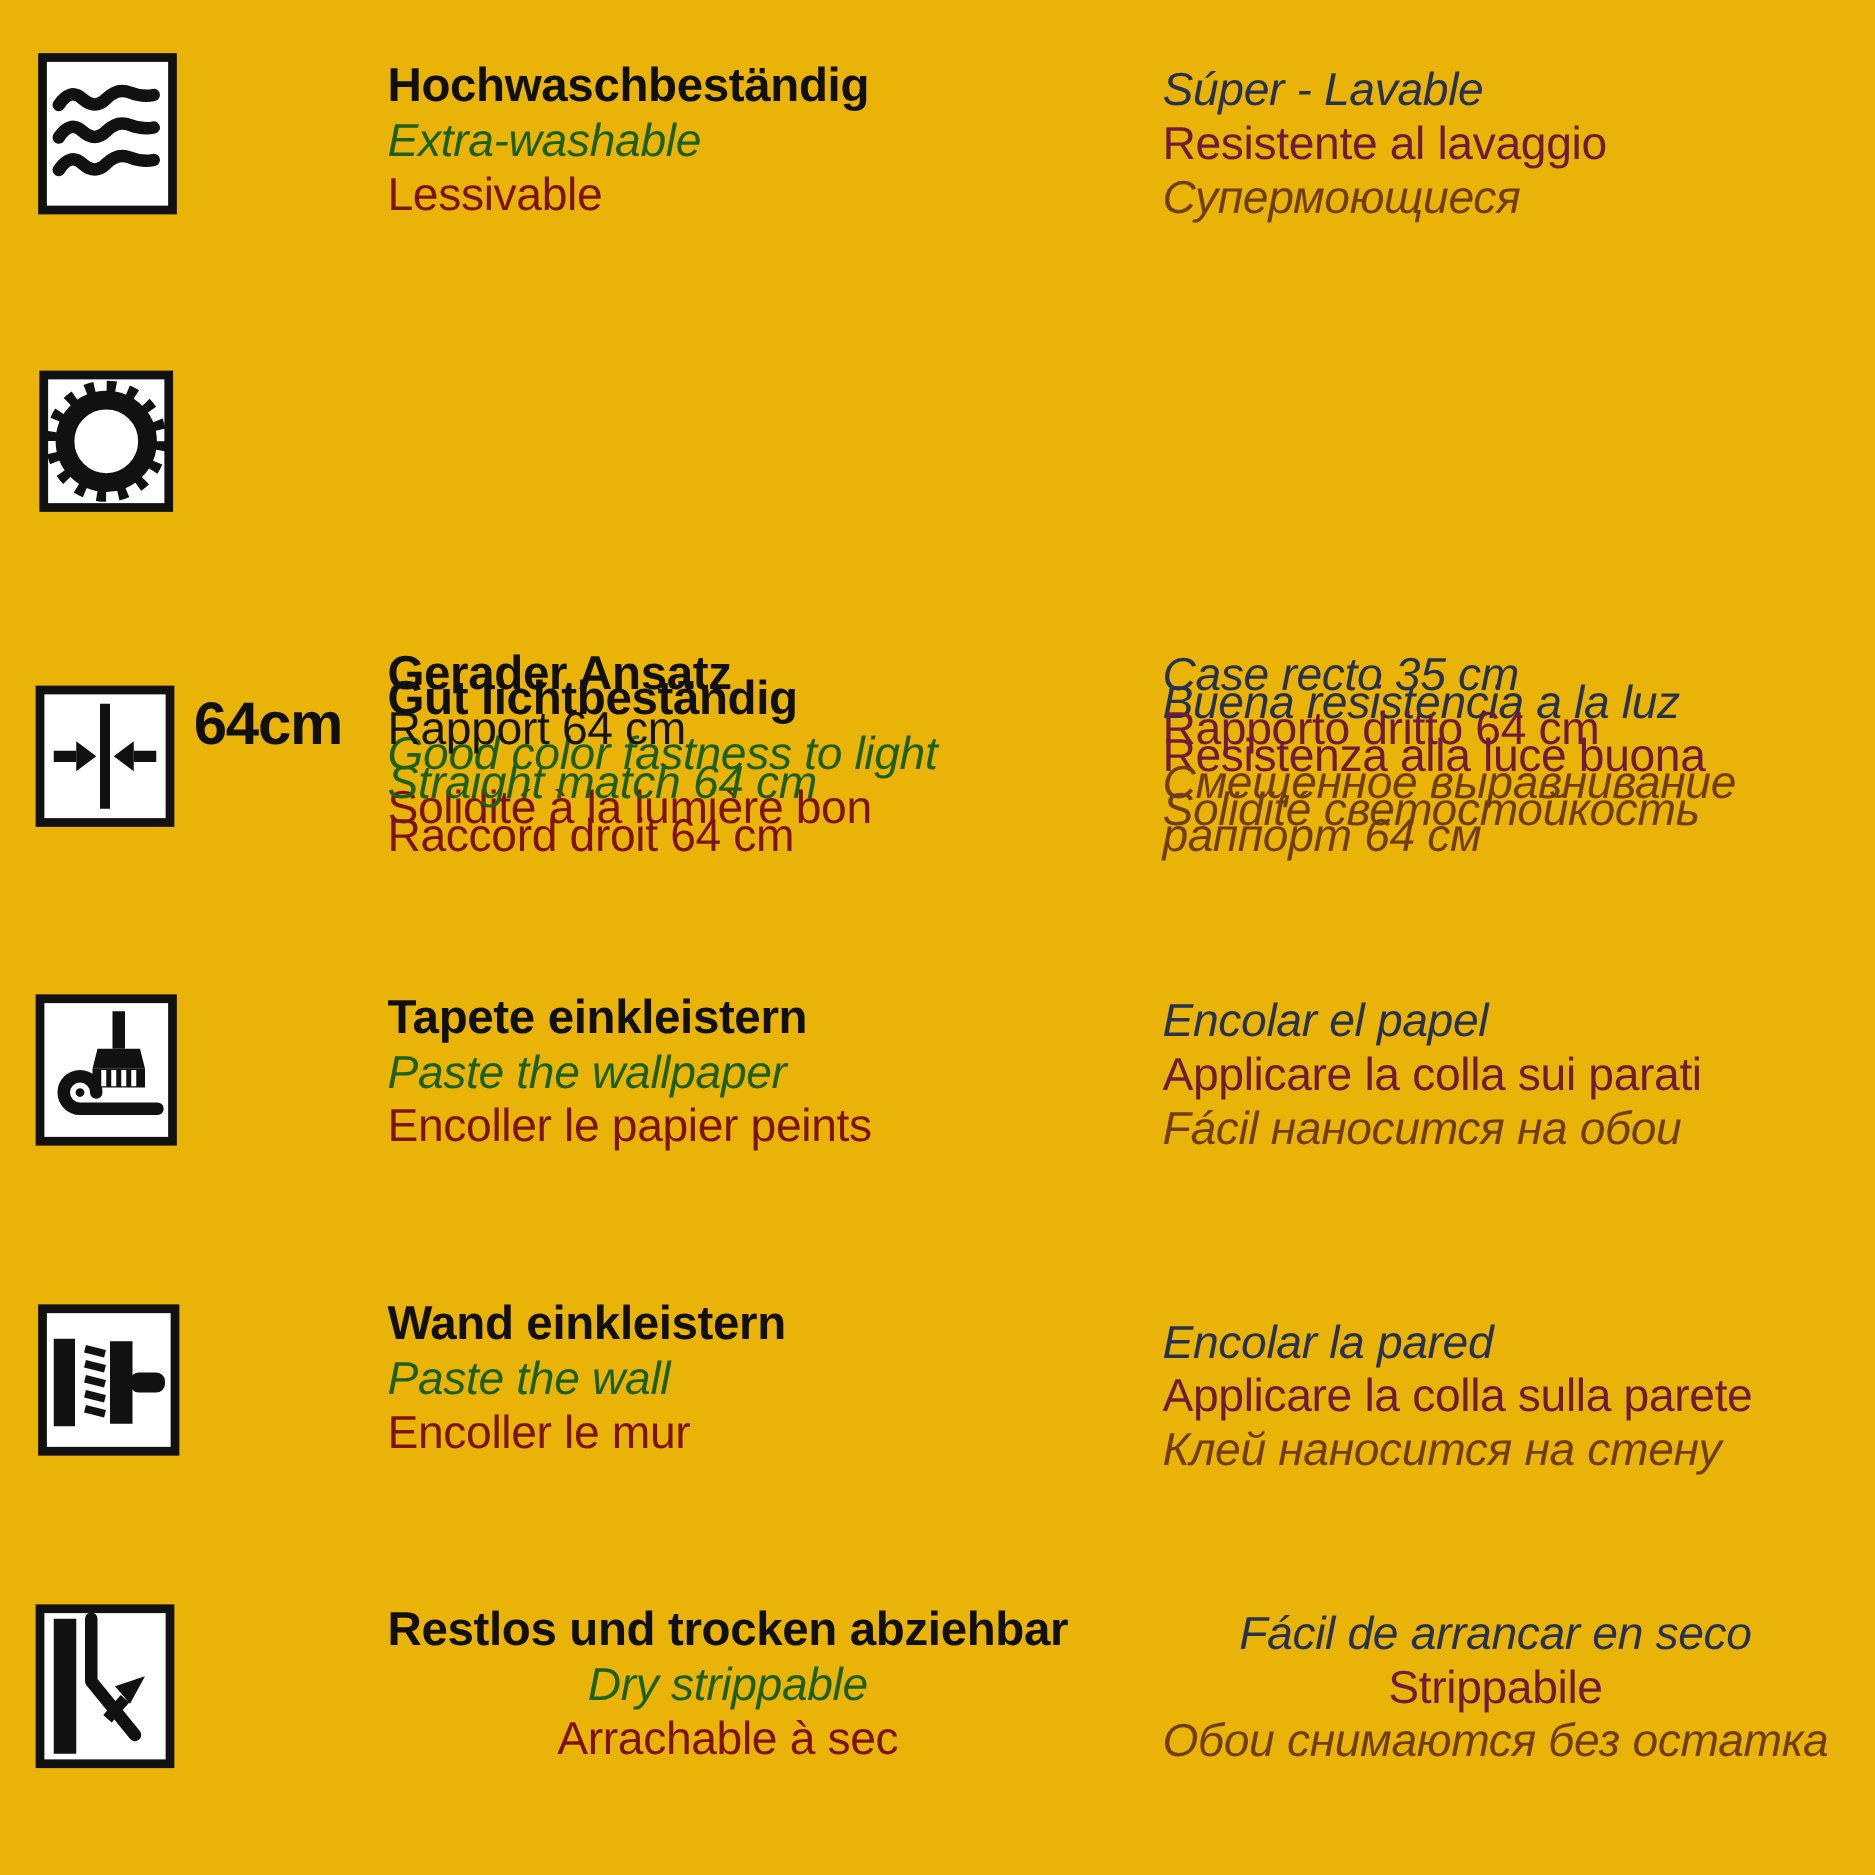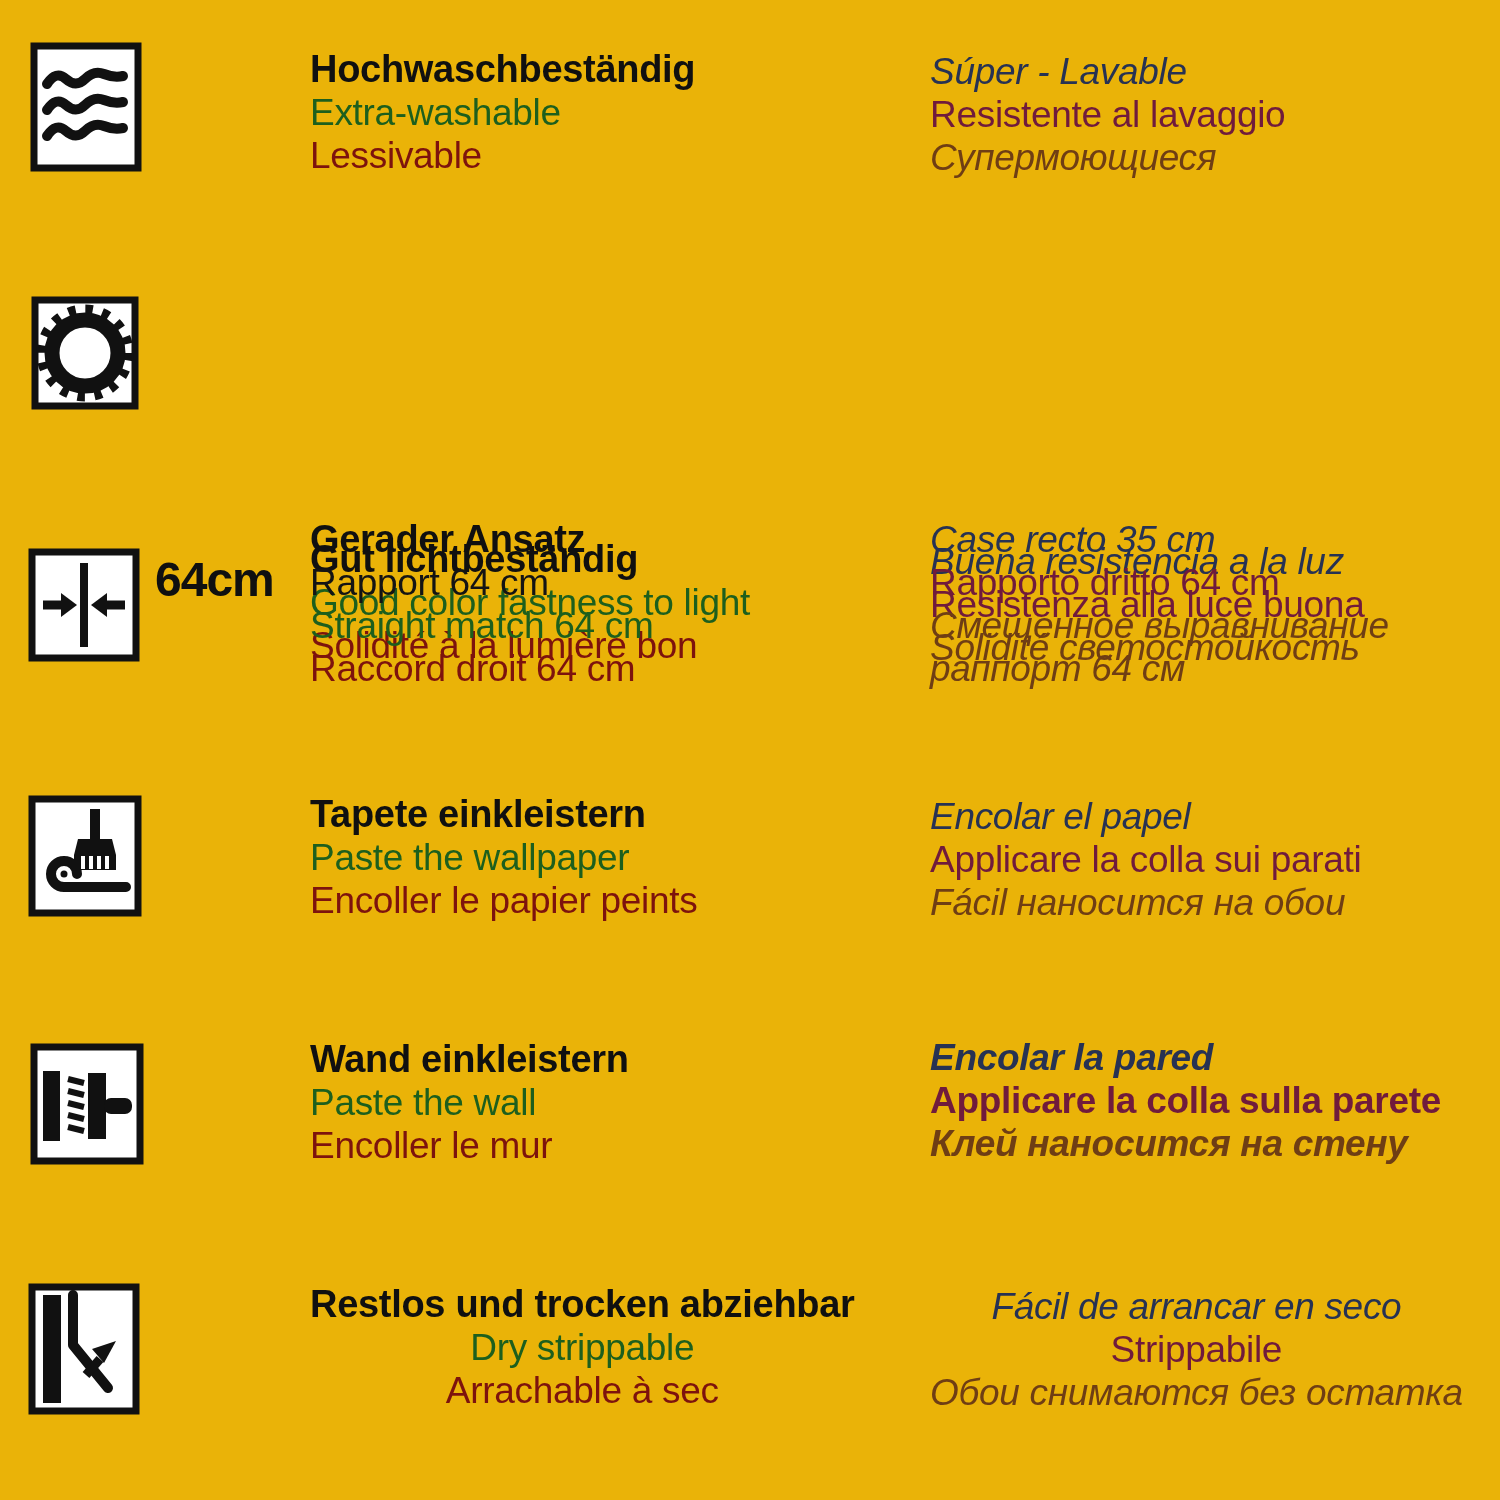--- a/index.html
+++ b/index.html
@@ -7,21 +7,21 @@
     position:relative;width:1500px;height:1500px;background:#eab308;overflow:hidden;
     font-family:"Liberation Sans","DejaVu Sans",sans-serif;
   }
   .abs{position:absolute;}
   .row-block{position:absolute;left:0;width:1500px;}
   .midcol{position:absolute;left:310px;}
   .rightcol{position:absolute;left:930px;}
   .t{font-size:37px;line-height:43px;letter-spacing:-0.3px;white-space:nowrap;}
   .t-de{color:#101010;font-weight:700;font-size:38px;}
   .t-de2{color:#141414;font-weight:400;}
-  .t-en{color:#1d5f1d;}
+  .t-en{color:#1d5f1d;font-style:italic;}
   .t-fr{color:#7d130d;}
   .t-es{color:#273253;font-style:italic;}
   .t-it{color:#701b3c;}
   .t-ru{color:#6f3e14;font-style:italic;}
   .size-label{font-size:48px;font-weight:700;color:#101010;letter-spacing:-1px;}
   .icon-box svg{display:block;}
 </style>
 </head>
 <body>
 
@@ -133,21 +133,21 @@
         <line x1="38" y1="84" x2="54" y2="88" stroke="#111" stroke-width="6"></line>
         <rect x="58" y="30" width="18" height="66" fill="#111"></rect>
         <rect x="74" y="55" width="28" height="16" rx="7" fill="#111"></rect>
       </svg>
     </div>
     <div class="midcol" style="top:28px;">
       <div class="t t-de">Wand einkleistern</div>
       <div class="t t-en">Paste the wall</div>
       <div class="t t-fr">Encoller le mur</div>
     </div>
-    <div class="rightcol" style="top:26px;font-weight:bold;">
+    <div class="rightcol" style="top:42px;">
       <div class="t t-es">Encolar la pared</div>
       <div class="t t-it">Applicare la colla sulla parete</div>
       <div class="t t-ru">Клей наносится на стену</div>
     </div>
   </div>
 
   <div class="row-block" style="top:1255px;height:245px;text-align:center;">
     <div class="abs icon-box" style="left:28px;top:28px;">
       <svg width="112" height="132" viewBox="0 0 112 132">
         <rect x="4" y="4" width="104" height="124" fill="#fff" stroke="#111" stroke-width="7"></rect>

